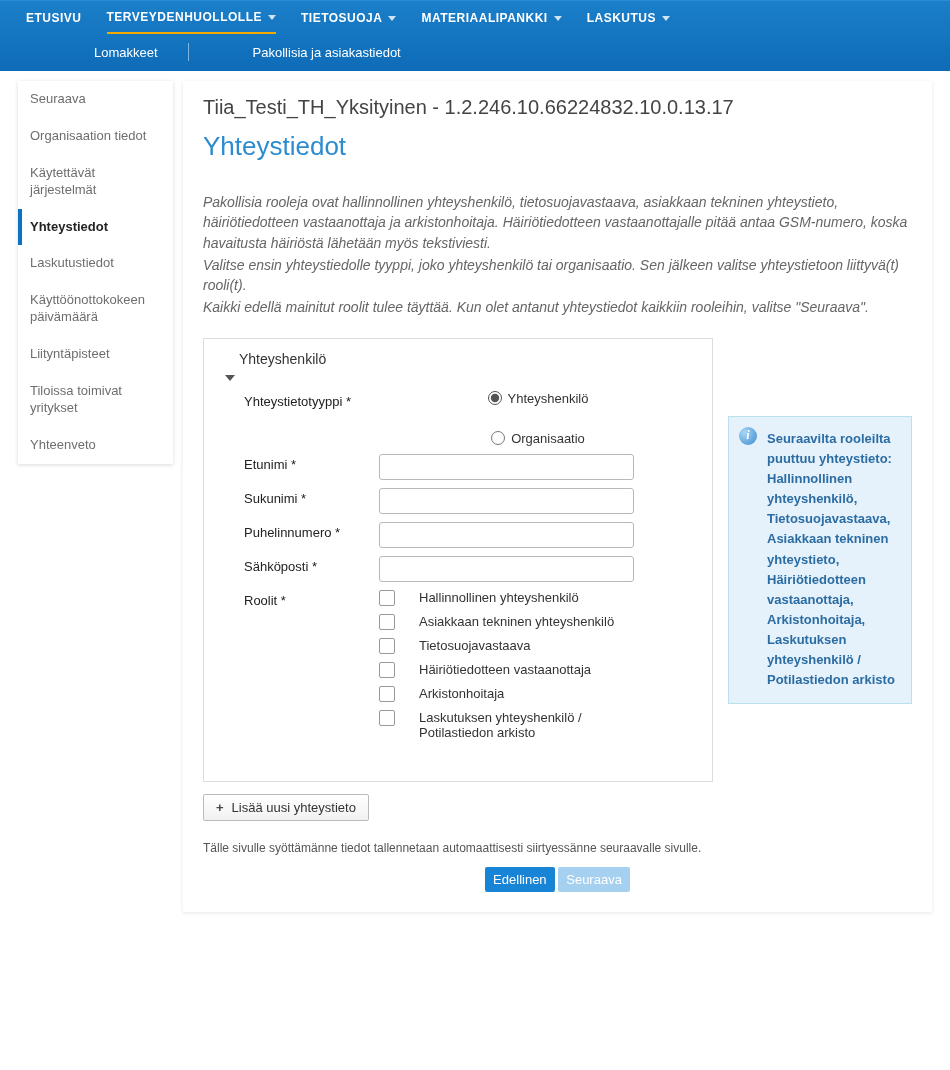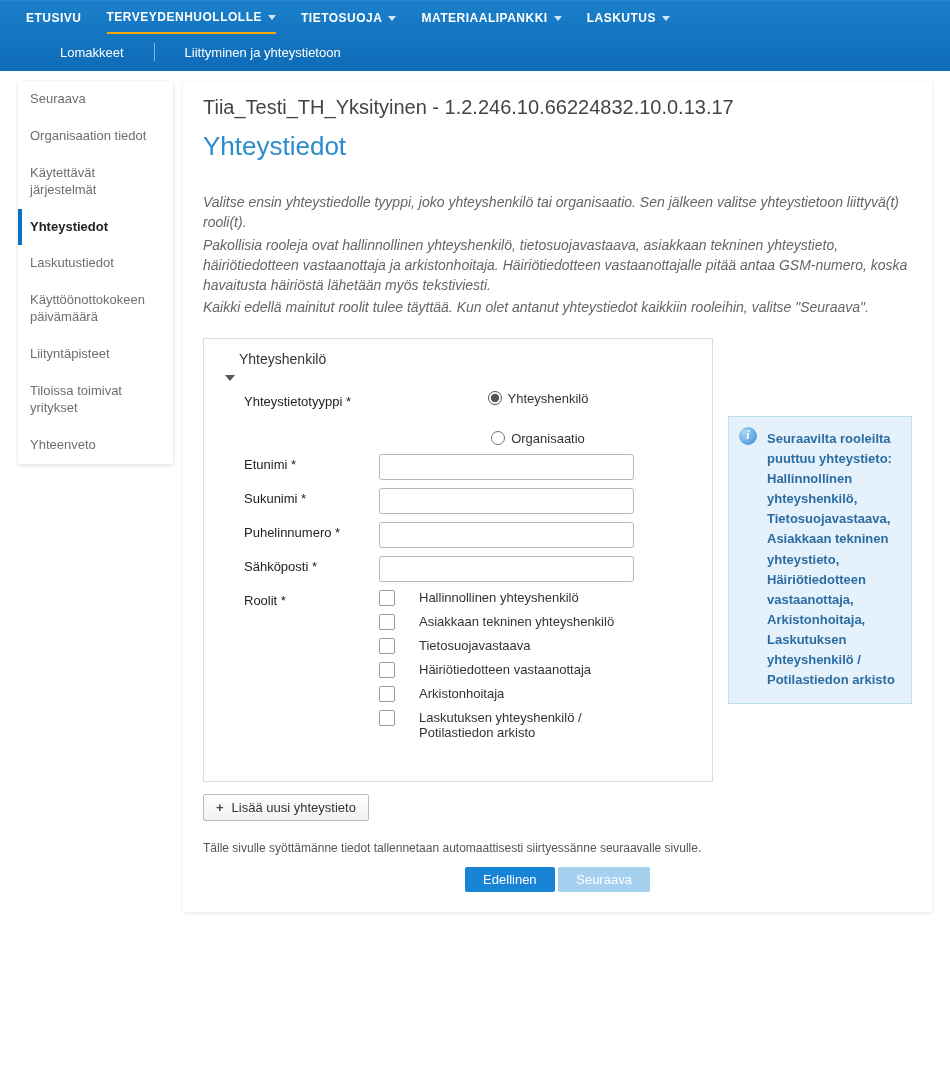--- a/index.html
+++ b/index.html
@@ -45,21 +45,21 @@
     display: flex;
     gap: 30px;
     padding: 8px 20px 10px 60px;
     font-size: 13px;
     color: #fff;
     align-items: center;
   }
   .topnav-row2 .sep {
     width: 1px; height: 18px; background: #7bb7e0;
   }
-  .topnav-sub { cursor: pointer; }
+  .topnav-sub { cursor: pointer; margin-left: 34px; }
 
   .page {
     display: flex;
     padding: 10px 0 30px 18px;
     gap: 10px;
     align-items: flex-start;
   }
   .sidebar {
     width: 155px;
     background: #fff;
@@ -242,21 +242,21 @@
     text-align: left;
     font-size: 12px;
     color: #555;
     margin: 20px 0 12px 0;
   }
   .btn-row {
     text-align: center;
   }
   .btn {
     display: inline-block;
-    padding: 5px 18px;
+    padding: 5px 8px;
     border-radius: 2px;
     font-size: 13px;
     cursor: pointer;
     border: none;
   }
   .btn-primary {
     background: #1884d6;
     color: #fff;
   }
   .btn-disabled {
@@ -283,21 +283,21 @@
       <span class="chev-down"></span>
     </span>
     <span class="topnav-item">
       <span>LASKUTUS</span>
       <span class="chev-down"></span>
     </span>
   </div>
   <div class="topnav-row2">
     <span class="topnav-sub">Lomakkeet</span>
     <span class="sep"></span>
-    <span class="topnav-sub">Liittyminen ja yhteystietoon</span>
+    <span class="topnav-sub">Pakollisia ja asiakastiedot</span>
   </div>
 </div>
 
 <div class="page">
 
   <div class="sidebar">
     <div class="sidebar-item">Seuraava</div>
     <div class="sidebar-item">Organisaation tiedot</div>
     <div class="sidebar-item">Käytettävät järjestelmät</div>
     <div class="sidebar-item active">Yhteystiedot</div>
@@ -306,22 +306,22 @@
     <div class="sidebar-item">Liityntäpisteet</div>
     <div class="sidebar-item">Tiloissa toimivat yritykset</div>
     <div class="sidebar-item">Yhteenveto</div>
   </div>
 
   <div class="content">
     <div class="breadcrumb-title">Tiia_Testi_TH_Yksityinen - 1.2.246.10.66224832.10.0.13.17</div>
     <div class="page-subtitle">Yhteystiedot</div>
 
     <div class="intro">
+      <p>Pakollisia rooleja ovat hallinnollinen yhteyshenkilö, tietosuojavastaava, asiakkaan tekninen yhteystieto, häiriötiedotteen vastaanottaja ja arkistonhoitaja. Häiriötiedotteen vastaanottajalle pitää antaa GSM-numero, koska havaitusta häiriöstä lähetään myös tekstiviesti.</p>
       <p>Valitse ensin yhteystiedolle tyyppi, joko yhteyshenkilö tai organisaatio. Sen jälkeen valitse yhteystietoon liittyvä(t) rooli(t).</p>
-      <p>Pakollisia rooleja ovat hallinnollinen yhteyshenkilö, tietosuojavastaava, asiakkaan tekninen yhteystieto, häiriötiedotteen vastaanottaja ja arkistonhoitaja. Häiriötiedotteen vastaanottajalle pitää antaa GSM-numero, koska havaitusta häiriöstä lähetään myös tekstiviesti.</p>
       <p>Kaikki edellä mainitut roolit tulee täyttää. Kun olet antanut yhteystiedot kaikkiin rooleihin, valitse "Seuraava".</p>
     </div>
 
     <div class="main-cols">
 
       <div class="card">
         <div class="card-header">Yhteyshenkilö</div>
         <div class="card-chev"></div>
 
         <div class="form-row">

